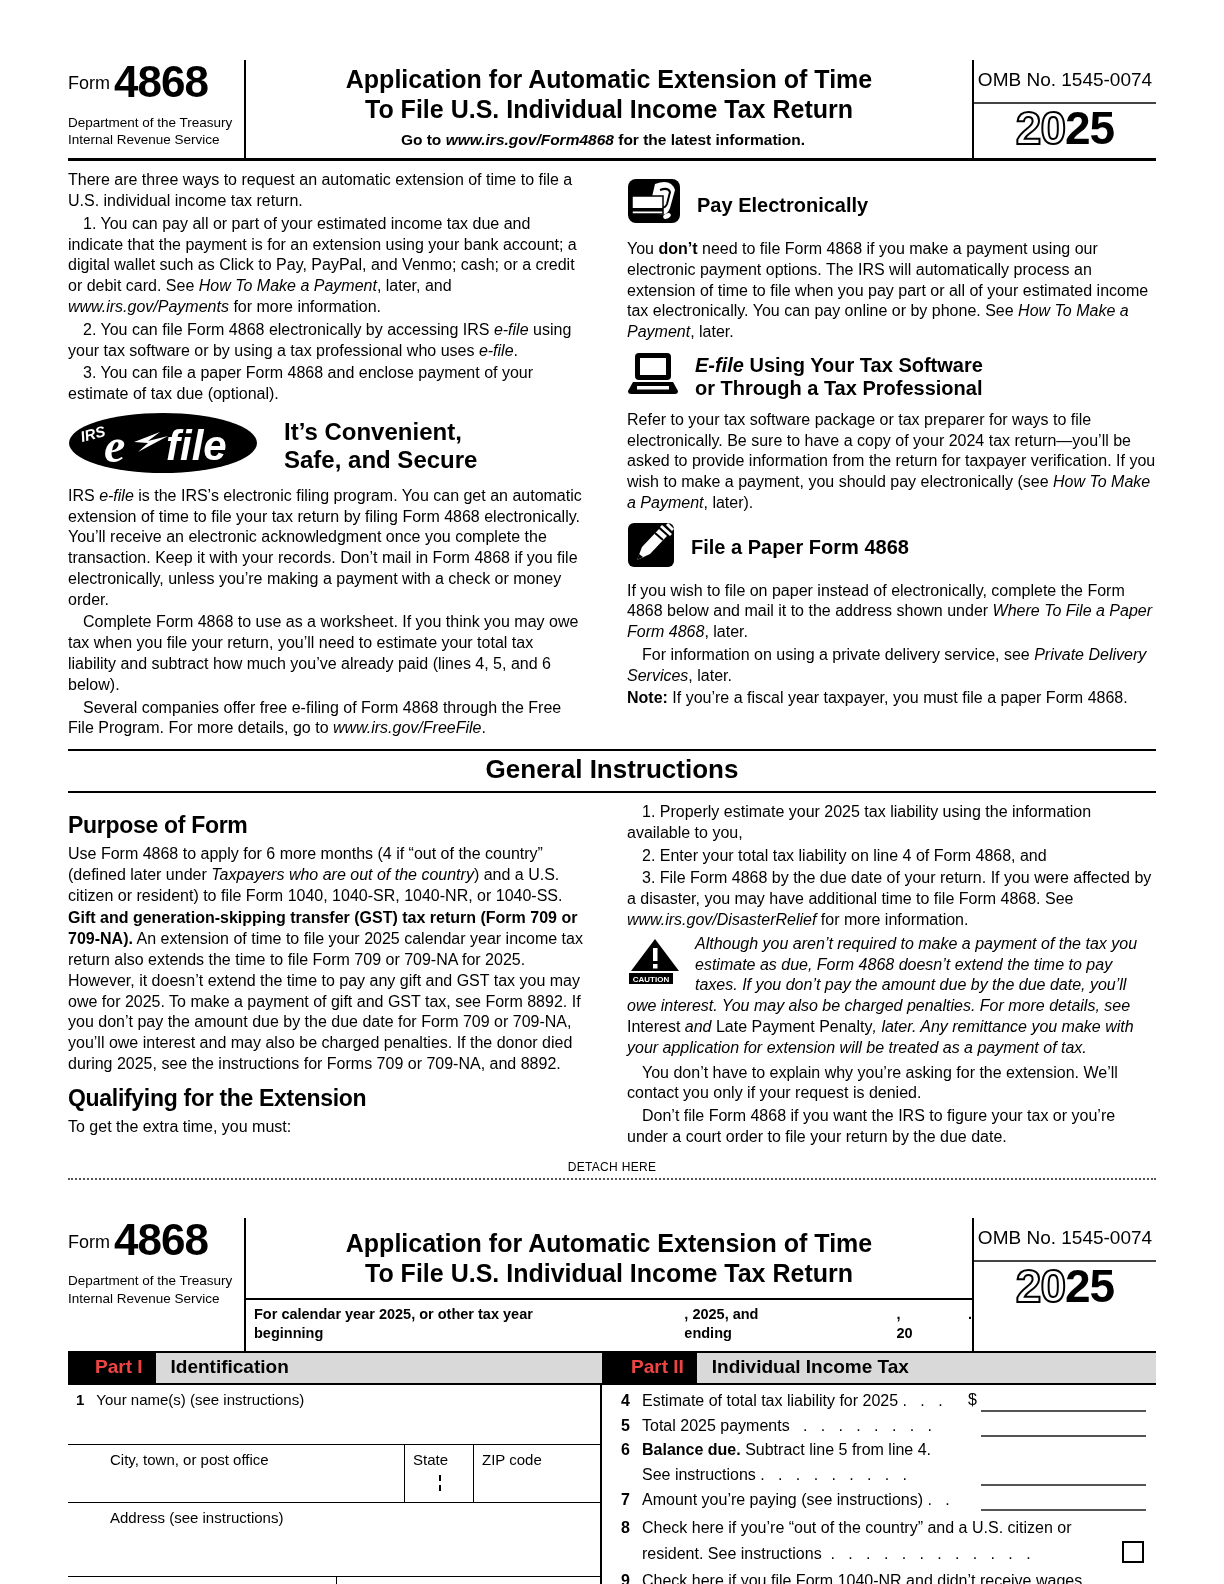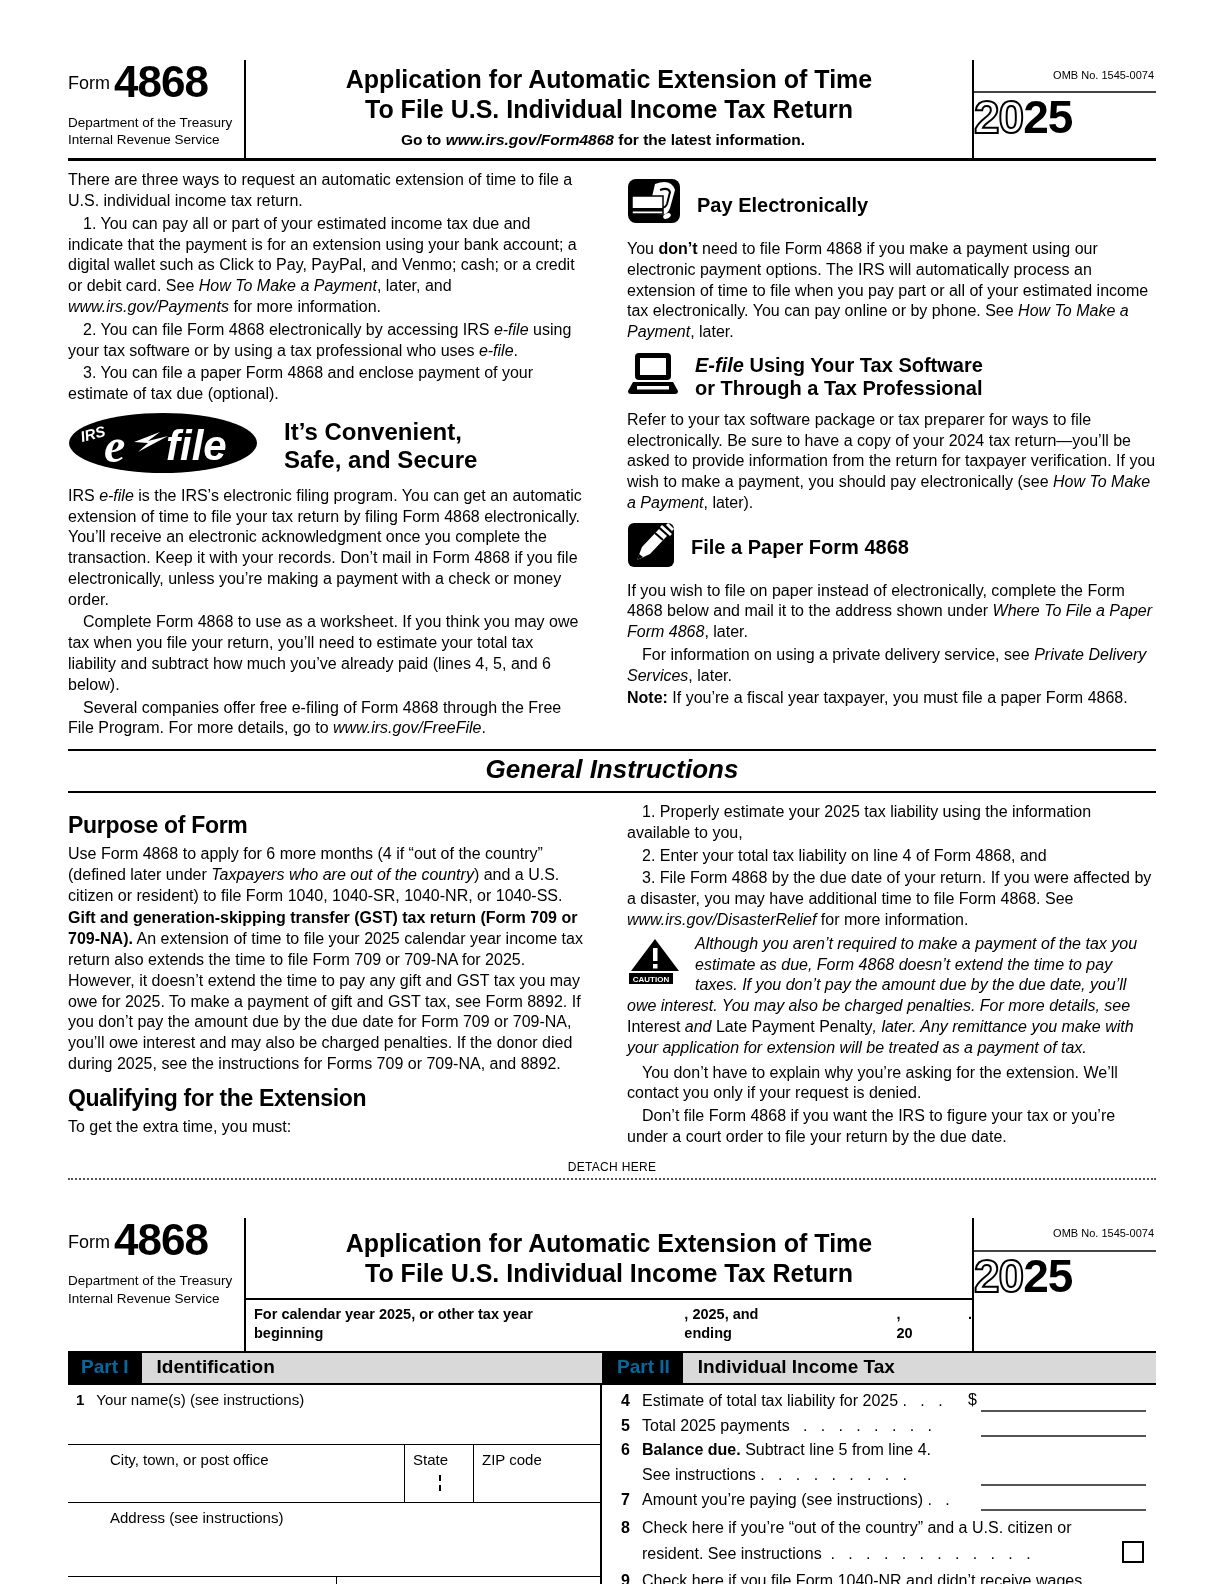--- a/index.html
+++ b/index.html
@@ -18,50 +18,50 @@
   .form-header{display:grid;grid-template-columns:178px 1fr 184px;border-bottom:3px solid #000;}
   .fh-left{border-right:2px solid #000;padding:2px 8px 4px 0;}
   .form-id{display:flex;align-items:flex-end;gap:4px;}
   .form-word{font-size:18px;padding-bottom:6px;}
   .form-num{font-size:44px;font-weight:bold;line-height:0.9;letter-spacing:-1px;}
   .dept{font-size:13.5px;line-height:1.3;margin-top:12px;}
   .fh-center{display:flex;flex-direction:column;justify-content:space-between;}
   .fh-title{font-size:25px;font-weight:bold;text-align:center;line-height:1.2;padding-top:4px;}
   .fh-goto{text-align:center;font-weight:bold;font-size:15.5px;padding:6px 12px 8px 0;}
   .fh-right{border-left:2px solid #000;display:flex;flex-direction:column;}
-  .omb{font-size:11px;text-align:right;padding:8px 2px 9px 2px;border-bottom:2px solid #444;}
-  .year{text-align:left;font-size:46px;font-weight:bold;line-height:1.05;letter-spacing:-1px;}
+  .omb{font-size:19px;text-align:center;padding:8px 2px 9px 2px;border-bottom:2px solid #444;}
+  .year{text-align:center;font-size:46px;font-weight:bold;line-height:1.05;letter-spacing:-1px;}
   .y-out{color:#fff;-webkit-text-stroke:2px #000;}
   .cal-row{border-top:2px solid #000;font-weight:bold;font-size:14.5px;padding:5px 0 8px 8px;display:flex;align-items:baseline;}
   .cal-gap{display:inline-block;}
 
   
   .cols{display:grid;grid-template-columns:517px 1fr;column-gap:42px;margin-top:9px;}
   .icon-head{display:flex;align-items:center;gap:16px;margin:8px 0 7px 0;}
   .icon-head .hd{font-size:20px;font-weight:bold;line-height:1.15;}
   .efile-row{display:flex;align-items:center;gap:26px;margin:7px 0 6px 0;}
   .efile-head{font-size:24px;font-weight:bold;line-height:1.15;}
   .gi-heading{margin-top:8px;border-top:2px solid #000;border-bottom:2px solid #000;
-    text-align:center;font-weight:bold;font-size:26px;padding:2px 0 4px 0;font-style:italic;}
+    text-align:center;font-weight:bold;font-size:26px;padding:2px 0 4px 0;}
   .sec-head{font-size:23px;font-weight:bold;margin:9px 0 3px 0;letter-spacing:-0.3px;}
   .caution-wrap{margin:3px 0 2px 0;}
   .caution-wrap svg{float:left;margin:4px 12px 2px 0;}
   .caution-text{font-style:normal;}
 
   
   .detach{margin-top:10px;}
   .detach-label{text-align:center;font-size:12px;letter-spacing:0.3px;}
   .detach-line{border-bottom:2px dotted #555;height:3px;margin-bottom:4px;}
 
   
   .form2{margin-top:38px;}
   .bars{display:grid;grid-template-columns:534px 1fr;}
   .bar{display:flex;background:#d9d9d9;border-top:2px solid #000;}
   .bar-right{border-left:2px solid #000;}
-  .part-box{background:#000;color:#0369a1;font-weight:bold;font-size:19px;padding:2px 13px 3px 13px;}
+  .part-box{background:#000;color:#ef4444;font-weight:bold;font-size:19px;padding:2px 13px 3px 27px;}
   .part-title{font-weight:bold;font-size:19px;padding:2px 0 3px 15px;}
   .table-body{display:grid;grid-template-columns:534px 1fr;border-top:2px solid #000;border-bottom:3px solid #000;}
   .t-left{border-right:2px solid #000;font-size:15px;}
   .t-row{border-bottom:1.5px solid #000;box-sizing:border-box;padding:5px 8px 0 8px;}
   .row-name{height:60px;display:flex;gap:12px;}
   .row-addr{height:74px;padding-left:42px;}
   .row-city{height:58px;display:grid;grid-template-columns:336px 70px 1fr;padding:0;}
   .cell{padding:5px 6px 0 8px;box-sizing:border-box;}
   .cell-city{padding-left:42px;}
   .cell-state{border-left:1.5px solid #000;border-right:1.5px solid #000;}

